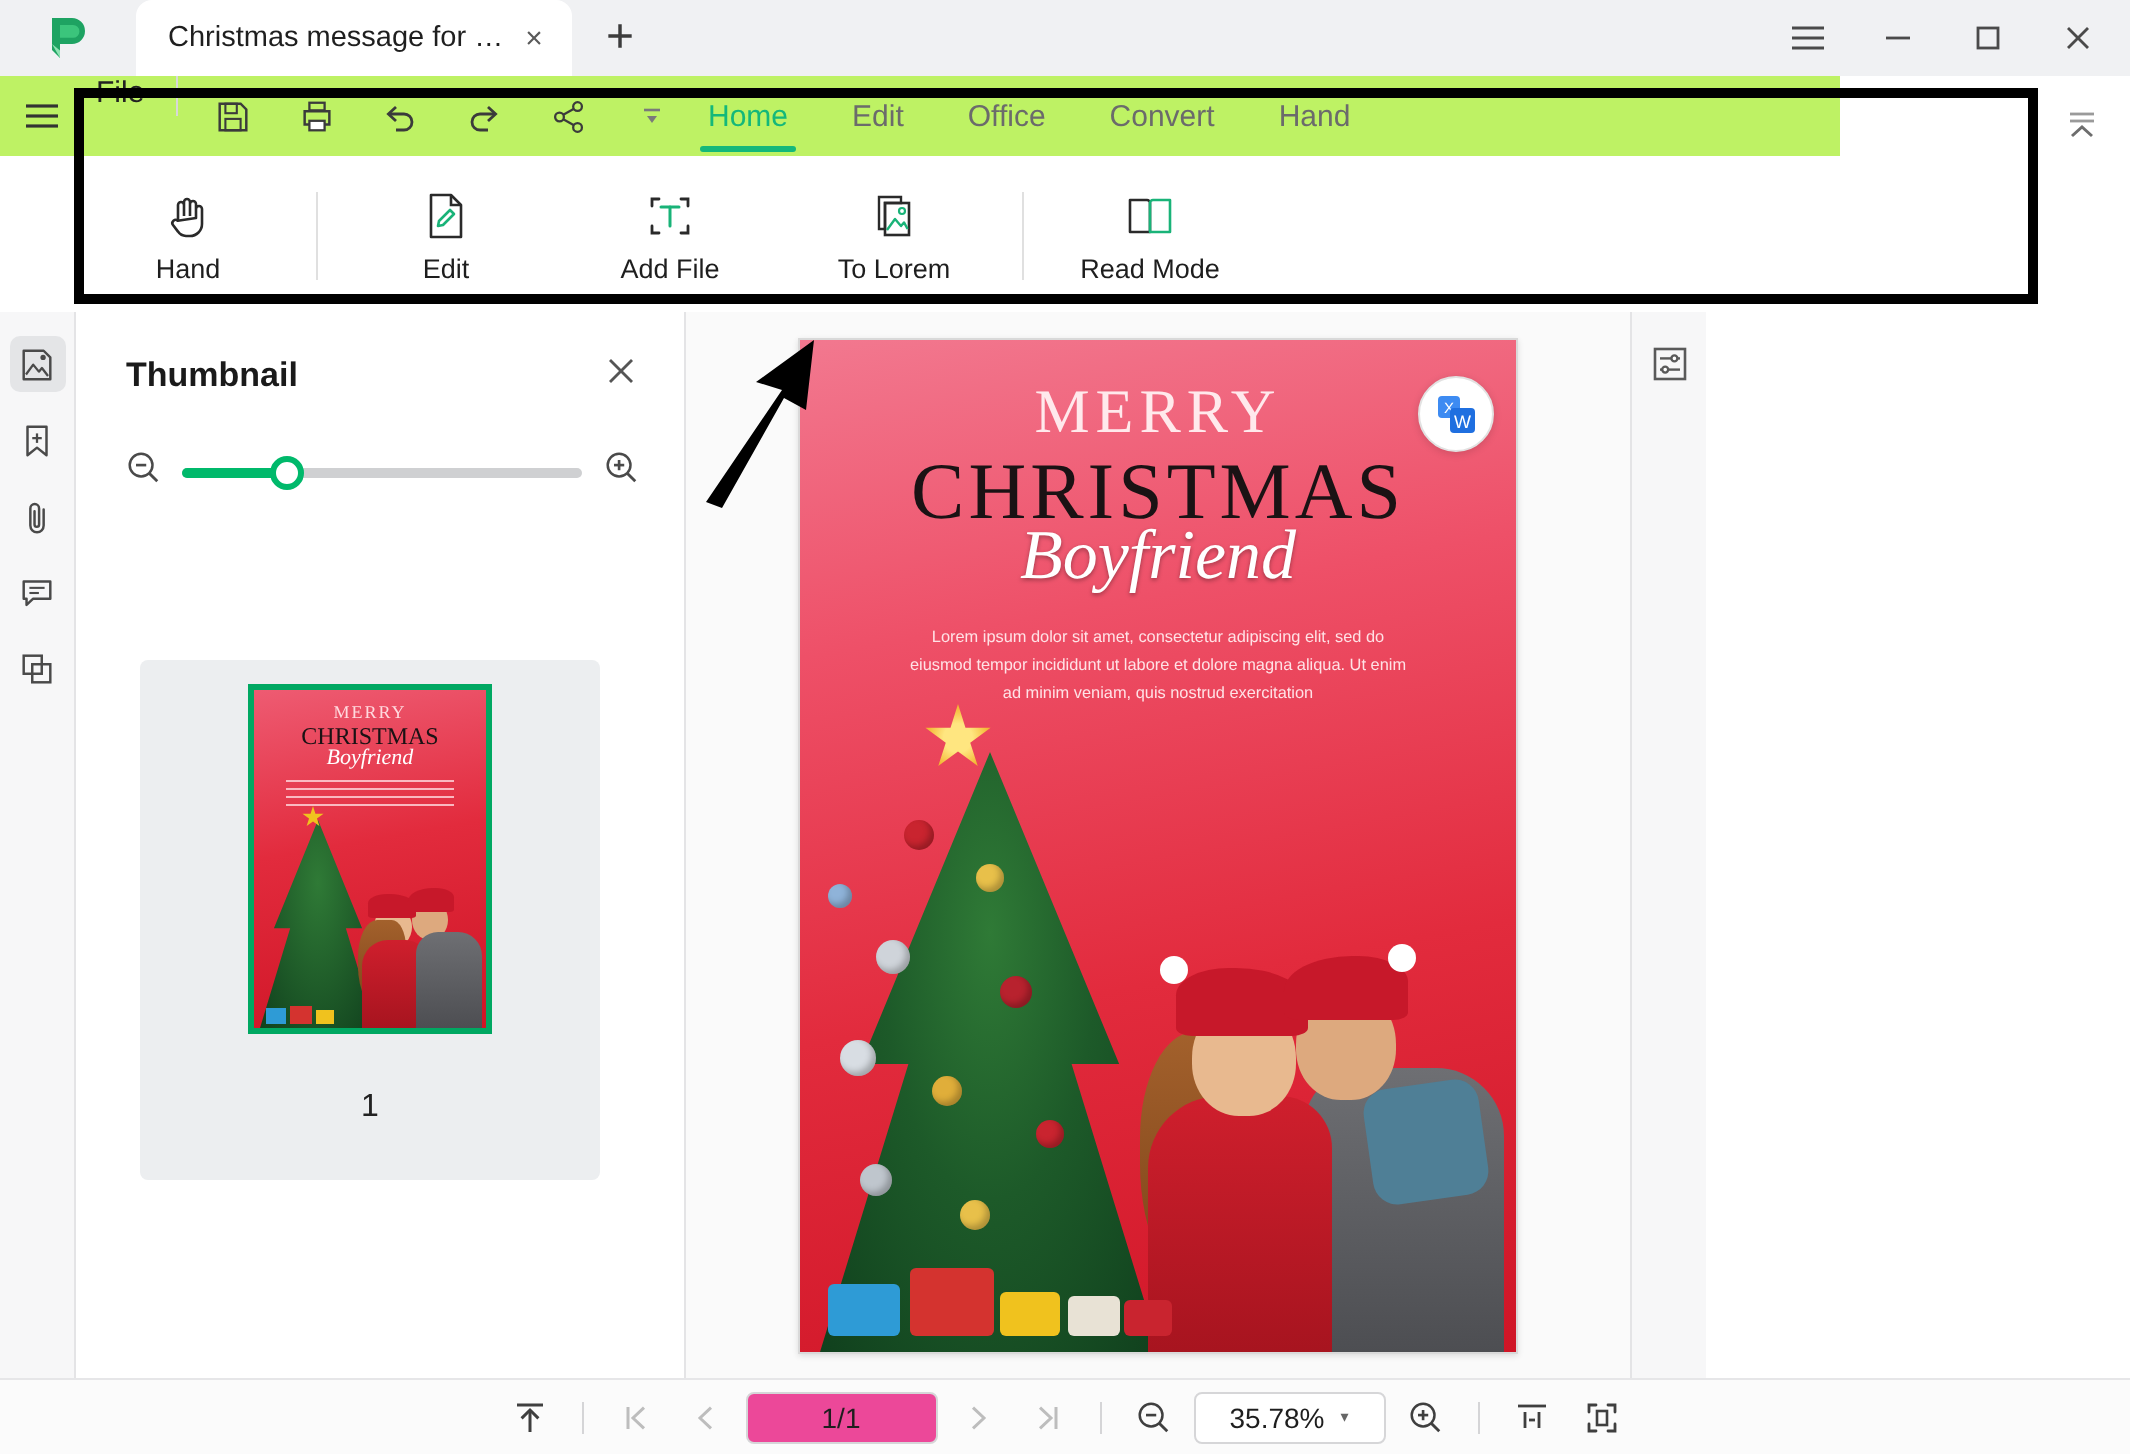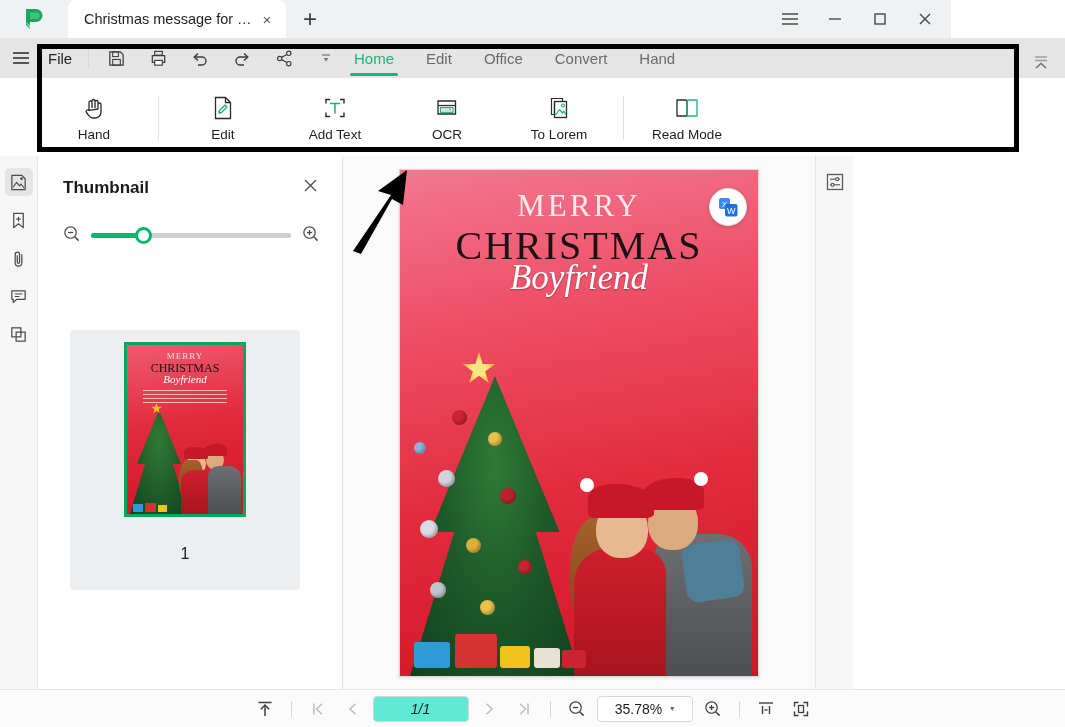--- a/index.html
+++ b/index.html
@@ -6,21 +6,21 @@
   html, body {
     width: 1065px; height: 727px;
     font-family: "Liberation Sans", sans-serif;
     background: #ffffff;
     overflow: hidden;
   }
   #app { position: relative; width: 1065px; height: 727px; }
 
   
   .titlebar {
-    position: absolute; top: 0; left: 0; width: 951px; height: 38px;
+    position: absolute; top: 0; left: 0; width: 1065px; height: 38px;
     background: #f0f1f3;
     display: flex; align-items: flex-start;
   }
   .logo-wrap {
     width: 68px; height: 38px;
     display: flex; align-items: center; justify-content: center;
   }
   .tab-doc {
     height: 38px; min-width: 218px; max-width: 218px;
     background: #ffffff;
@@ -44,22 +44,22 @@
   }
   .win-spacer { flex: 1; height: 38px; }
   .win-btns { display: flex; height: 38px; align-items: center; padding-right: 4px; }
   .win-btn {
     width: 45px; height: 38px; display: flex; align-items: center;
     justify-content: center; color: #4a4a4a; cursor: pointer;
   }
 
   
   .qa-row {
-    position: absolute; top: 38px; left: 0; width: 1065px; height: 40px;
-    background: #e5e5e5; display: flex; align-items: center;
+    position: absolute; top: 38px; left: 0; width: 920px; height: 40px;
+    background: #bef264; display: flex; align-items: flex-start;
   }
   .hamburger {
     width: 34px; height: 40px; margin-left: 4px;
     display: flex; align-items: center; justify-content: center; cursor: pointer;
   }
   .file-menu {
     font-size: 15px; color: #222; padding: 0 10px; cursor: pointer;
   }
   .qa-divider { width: 1px; height: 20px; background: #d8d8d8; margin: 0 6px; }
   .qa-icon {
@@ -267,22 +267,22 @@
     display: flex; align-items: center; justify-content: center; gap: 5px;
   }
   .sb-btn {
     width: 30px; height: 28px; display: flex; align-items: center;
     justify-content: center; cursor: pointer; color: #3f3f3f;
   }
   .sb-btn.dim { color: #bdbdbd; }
   .sb-sep { width: 1px; height: 16px; background: #d5d5d7; margin: 0 6px; }
   .page-box {
     width: 96px; height: 26px; border: 1px solid #d6d6d8; border-radius: 4px;
-    background: #5eead4; display: flex; align-items: center; justify-content: center;
-    font-size: 14px; color: #1e1e1e; cursor: text; font-style: italic;
+    background: #ec4899; display: flex; align-items: center; justify-content: center;
+    font-size: 14px; color: #1e1e1e; cursor: text;
   }
   .zoom-box {
     width: 96px; height: 26px; border: 1px solid #d6d6d8; border-radius: 4px;
     background: #fff; display: flex; align-items: center; justify-content: center;
     gap: 8px; font-size: 14px; color: #1e1e1e; cursor: pointer;
   }
   .caret { font-size: 8px; color: #666; }
 </style>
 </head>
 <body>
@@ -448,34 +448,23 @@
               <path d="M18.5 4.5 H22 V8"></path>
             <path d="M22 18 V21.5 H18.5"></path>
               <path d="M7.5 21.5 H4 V18"></path>
           </g>
           <g stroke="#19b378" stroke-width="1.5" stroke-linecap="round">
             <line x1="8.5" y1="8.5" x2="17.5" y2="8.5"></line>
               <line x1="13" y1="8.5" x2="13" y2="18"></line>
           </g>
         </svg>
       </span>
-      <span class="tool-label">Add Text</span>
-    </div>
-
-    <div class="tool">
-      <span class="tool-icon">
-        <svg width="28" height="26" viewBox="0 0 28 26">
-          <path d="M5 6 h13 l4.5 0 v13 h-17.5 Z" fill="none" stroke="#2a2a2a" stroke-width="1.3"></path>
-          <path d="M5 10.5 h17.5" stroke="#2a2a2a" stroke-width="1.2"></path>
-          <rect x="7.5" y="12.5" width="12.5" height="4.8" fill="none" stroke="#19b378" stroke-width="1.2"></rect>
-          <text x="13.8" y="16.4" font-size="4.2" fill="#19b378" text-anchor="middle" font-family="'Liberation Sans',sans-serif">OCR</text>
-        </svg>
-      </span>
-      <span class="tool-label">OCR</span>
-    </div>
+      <span class="tool-label">Add File</span>
+    </div>
+
 
 
     <div class="tool">
       <span class="tool-icon">
         <svg width="26" height="26" viewBox="0 0 26 26">
           <path d="M5.5 3.5 h11 v3 h-8 v13 h-3 Z" fill="none" stroke="#2a2a2a" stroke-width="1.2"></path>
           <rect x="8.5" y="6.5" width="12" height="16" fill="none" stroke="#2a2a2a" stroke-width="1.3"></rect>
           <circle cx="17" cy="10.5" r="1.5" fill="none" stroke="#19b378" stroke-width="1.1"></circle>
           <path d="M9.5 20 L13.5 14.5 L16.5 18 L18 16.2 L19.8 19.5" fill="none" stroke="#19b378" stroke-width="1.2" stroke-linejoin="round"></path>
         </svg>
@@ -609,20 +598,21 @@
       </div>
     </div>
 
     <div class="viewer">
       <div class="page">
         <div class="poster-bg"></div>
 
         <div class="poster-merry">MERRY</div>
         <div class="poster-christmas">CHRISTMAS</div>
         <div class="poster-sub">Boyfriend</div>
+        <div class="poster-body">Lorem ipsum dolor sit amet, consectetur adipiscing elit, sed do eiusmod tempor incididunt ut labore et dolore magna aliqua. Ut enim ad minim veniam, quis nostrud exercitation</div>
 
         <div class="star"></div>
         <div class="tree"></div>
 
         <div class="bauble" style="left:52px;top:240px;width:15px;height:15px;background:#c9242f;"></div>
         <div class="bauble" style="left:88px;top:262px;width:14px;height:14px;background:#e8c04a;"></div>
         <div class="bauble" style="left:38px;top:300px;width:17px;height:17px;background:#cfd4da;"></div>
         <div class="bauble" style="left:100px;top:318px;width:16px;height:16px;background:#b8222e;"></div>
         <div class="bauble" style="left:20px;top:350px;width:18px;height:18px;background:#d8dde3;"></div>
         <div class="bauble" style="left:66px;top:368px;width:15px;height:15px;background:#e0ae3a;"></div>

